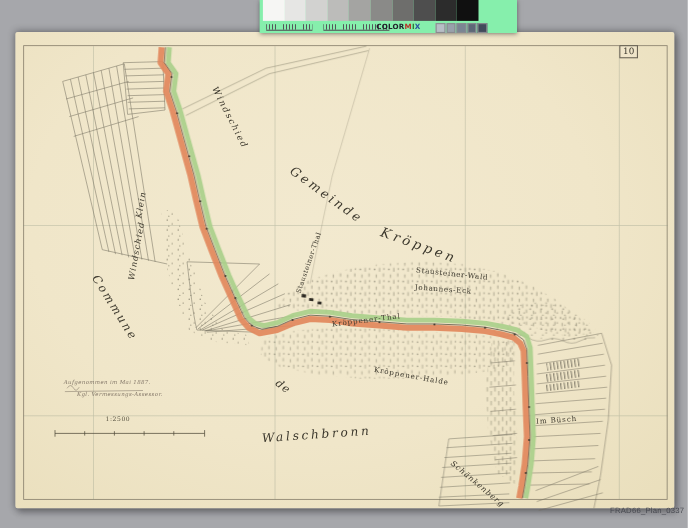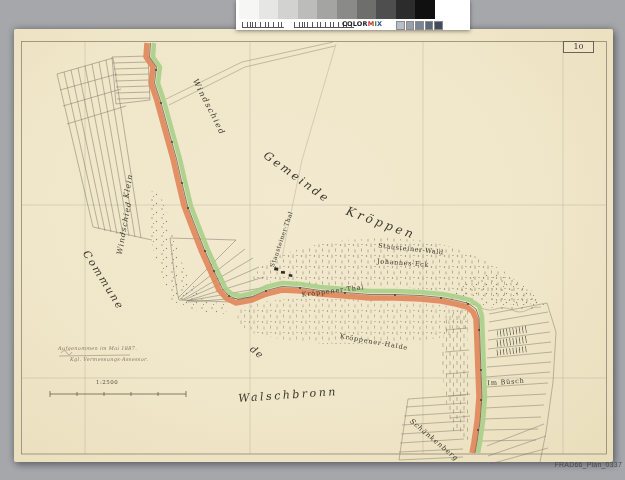--- a/index.html
+++ b/index.html
@@ -20,32 +20,32 @@
     position:absolute; white-space:nowrap; color:#3c382d;
     font-family:"DejaVu Serif", serif; transform-origin:center;
   }
   .map-label.it{font-style:italic;}
   .note-line{
     position:absolute; font-style:italic; color:#85796a;
     font-size:5px; letter-spacing:.3px; white-space:nowrap;
   }
   #scale-label{position:absolute; left:96px; top:379px; font-size:5.5px; color:#55503f; letter-spacing:.5px;}
   #sheet-number{
-    position:absolute; left:563px; top:41px; width:31px; height:12px;
+    position:absolute; left:563px; top:41px; width:17px; height:12px;
     border:1px solid #6b6455; box-sizing:border-box; text-align:center;
     font-size:8px; line-height:10px; color:#3c382d; background:rgba(244,236,212,.4);
   }
   #archive-ref{
     position:absolute; right:3px; top:461px; font-size:7px; color:#474950;
     font-family:"Liberation Sans", sans-serif; letter-spacing:.2px;
   }
   
   #calib-card{
     position:absolute; left:236px; top:0; width:234px; height:30px;
-    background:#ffffff; box-shadow:0 1px 4px rgba(20,20,25,.5);
+    background:#86efac; box-shadow:0 1px 4px rgba(20,20,25,.5);
   }
   #gray-patches{position:absolute; left:3px; top:0; width:196px; height:19px; display:flex;}
   .gray-patch{flex:1 0 auto; height:19px;}
   .calib-ruler{
     position:absolute; top:22px; height:5px;
     background:repeating-linear-gradient(90deg,#55555a 0 .7px, transparent .7px 2.6px);
     border-bottom:.6px solid #55555a;
   }
   #ruler-a{left:6px; width:42px;}
   #ruler-b{left:58px; width:60px;}

